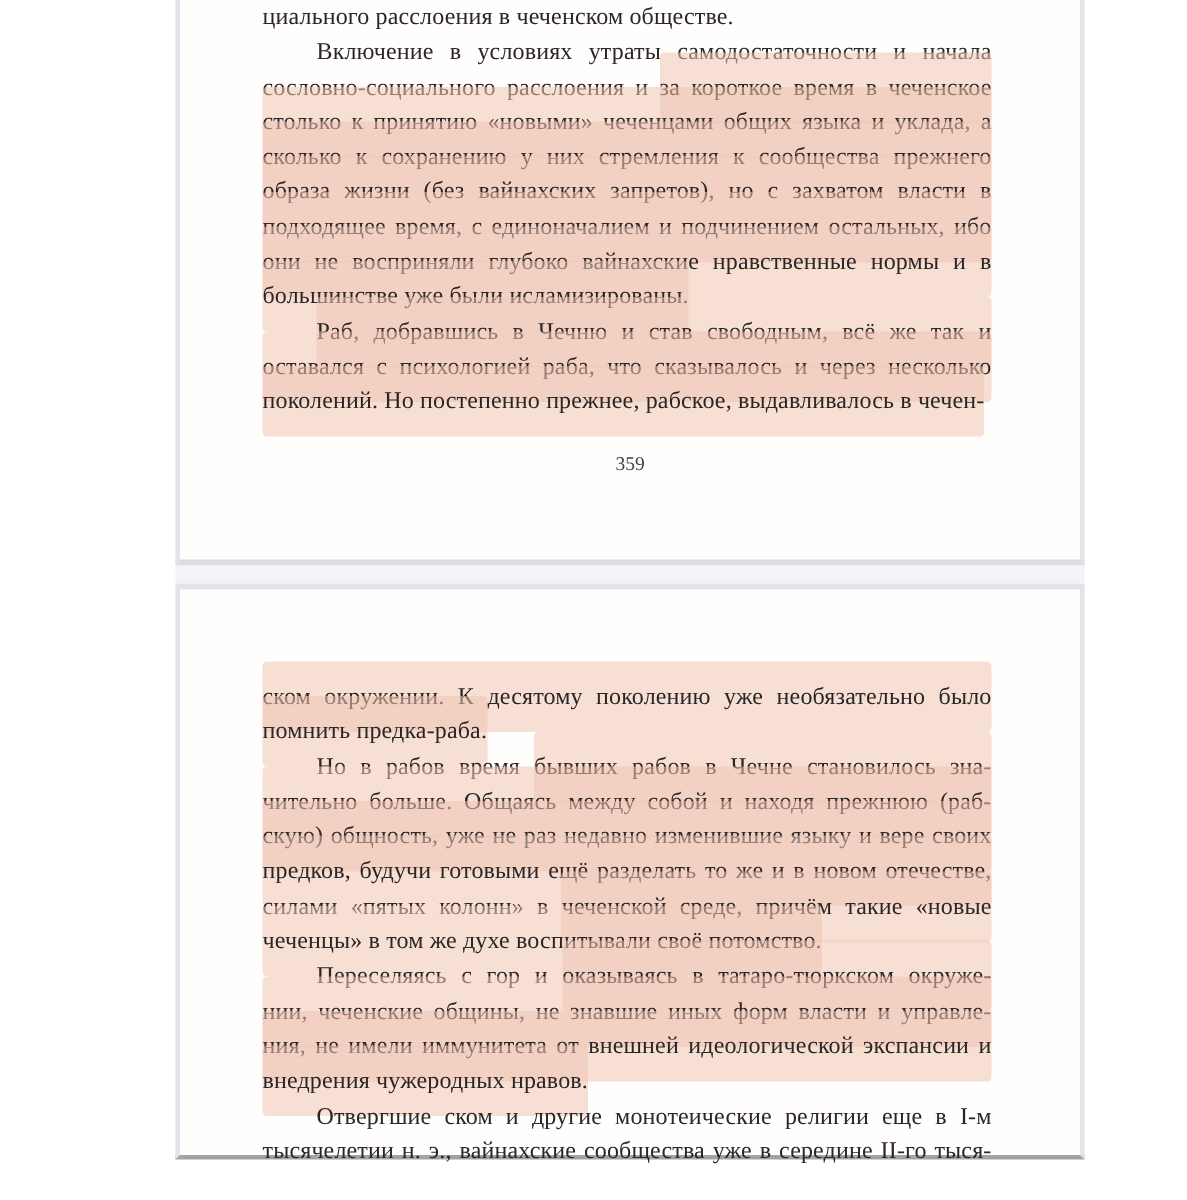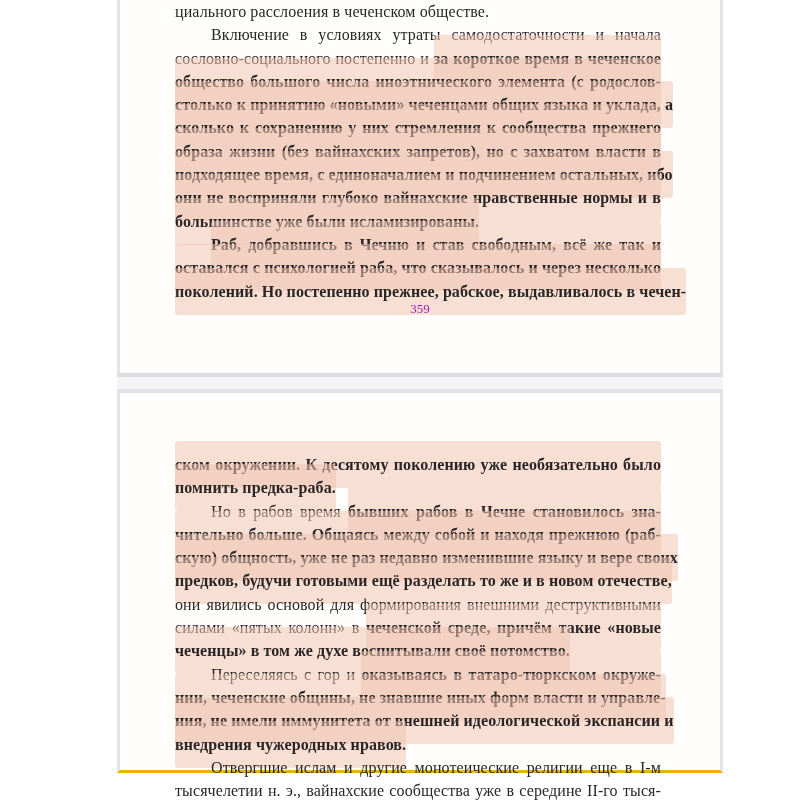--- a/index.html
+++ b/index.html
@@ -6,44 +6,43 @@
   body {
     width: 791px; height: 800px; background: #ffffff; position: relative; overflow: hidden;
     font-family: "Liberation Serif", "DejaVu Serif", serif; color: #2a2626;
   }
   .page {
     position: absolute; left: 117px; width: 606px; background: #fffefd;
     border-left: 3px solid #e4e3ea; border-right: 3px solid #e4e3ea;
     box-sizing: border-box;
   }
   #page-top { top: -4px; height: 381px; border-bottom: 4px solid #dcdce2; }
-  #page-bottom { top: 389px; height: 384px; border-top: 4px solid #e2e2e8; border-bottom: 3px solid #eab308; }
+  #page-bottom { top: 389px; height: 384px; border-top: 4px solid #e2e2e8; border-bottom: 3px solid #a3a3a3; }
   .gap { position: absolute; left: 117px; width: 606px; top: 377px; height: 12px; background: #f4f4f7; }
   .text {
     position: absolute; left: 55px; width: 486px; font-size: 16px; line-height: 23.3px;
     letter-spacing: 0.1px;
   }
   .line { display: block; white-space: nowrap; text-align: justify; text-align-last: justify; height: 23.3px; }
   .line.last { text-align-last: left; }
   .line.indent { padding-left: 36px; }
-  .hl { background: rgba(240, 196, 178, 0.55); border-radius: 3px; padding: 15px 0; font-weight: bold; }
+  .hl { background: rgba(240, 196, 178, 0.55); border-radius: 3px; padding: 15px 0; }
   .pagenum {
-    position: absolute; left: 0; width: 100%; text-align: center; top: 305px; font-size: 13px; color: #a21caf;
+    position: absolute; left: 0; width: 100%; text-align: center; top: 305px; font-size: 13px; color: #404040;
   }
 </style>
 </head>
 <body>
 
 <div class="page" id="page-top">
 
   <div class="text" style="top: 4px;" id="top-text">
       <span class="line last"><span>циального расслоения в чеченском обществе.</span></span>
       <span class="line indent"><span>Включение в условиях утраты самодостаточности и начала</span></span>
-      <span class="line"><span>сословно-социального постепенно и </span><span class="hl">за короткое время в чеченское</span></span>
-      <span class="line"><span class="hl">общество большого числа иноэтнического элемента (с родослов-</span></span>
+      <span class="line"><span>сословно-социального расслоения и </span><span class="hl">за короткое время в чеченское</span></span>
       <span class="line"><span class="hl">столько к принятию «новыми» чеченцами общих языка и уклада, а</span></span>
       <span class="line"><span class="hl">сколько к сохранению у них стремления к сообщества прежнего</span></span>
       <span class="line"><span class="hl">образа жизни (без вайнахских запретов), но с захватом власти в</span></span>
       <span class="line"><span class="hl">подходящее время, с единоначалием и подчинением остальных, ибо</span></span>
       <span class="line"><span class="hl">они не восприняли глубоко вайнахские нравственные нормы и в</span></span>
       <span class="line last"><span class="hl">большинстве уже были исламизированы.</span></span>
       <span class="line indent"><span class="hl">Раб, добравшись в Чечню и став свободным, всё же так и</span></span>
       <span class="line"><span class="hl">оставался с психологией раба, что сказывалось и через несколько</span></span>
       <span class="line last"><span class="hl">поколений. Но постепенно прежнее, рабское, выдавливалось в чечен-</span></span>
     </div>
@@ -53,23 +52,22 @@
 <div class="gap"></div>
 
 <div class="page" id="page-bottom">
   <div class="text" style="top: 60px;" id="bottom-text">
       <span class="line"><span class="hl">ском окружении. К десятому поколению уже необязательно было</span></span>
       <span class="line last"><span class="hl">помнить предка-раба.</span></span>
       <span class="line indent"><span>Но в рабов время </span><span class="hl">бывших рабов в Чечне становилось зна-</span></span>
       <span class="line"><span class="hl">чительно больше. Общаясь между собой и находя прежнюю (раб-</span></span>
       <span class="line"><span class="hl">скую) общность, уже не раз недавно изменившие языку и вере своих</span></span>
       <span class="line"><span class="hl">предков, будучи готовыми ещё разделать то же и в новом отечестве,</span></span>
-      <span class="line"><span>они явились основой для формирования внешними деструктивными</span></span>
       <span class="line"><span>силами «пятых колонн» в </span><span class="hl">чеченской среде, причём такие «новые</span></span>
       <span class="line last"><span class="hl">чеченцы» в том же духе воспитывали своё потомство.</span></span>
       <span class="line indent"><span>Переселяясь с гор и </span><span class="hl">оказываясь в татаро-тюркском окруже-</span></span>
       <span class="line"><span class="hl">нии, чеченские общины, не знавшие иных форм власти и управле-</span></span>
       <span class="line"><span class="hl">ния, не имели иммунитета от внешней идеологической экспансии и</span></span>
       <span class="line last"><span class="hl">внедрения чужеродных нравов.</span></span>
-      <span class="line indent"><span>Отвергшие ислам и другие монотеические религии еще в I-м</span></span>
+      <span class="line indent"><span>Отвергшие ском и другие монотеические религии еще в I-м</span></span>
       <span class="line"><span>тысячелетии н. э., вайнахские сообщества уже в середине II-го тыся-</span></span>
     </div>
 </div>
 
 </body></html>

